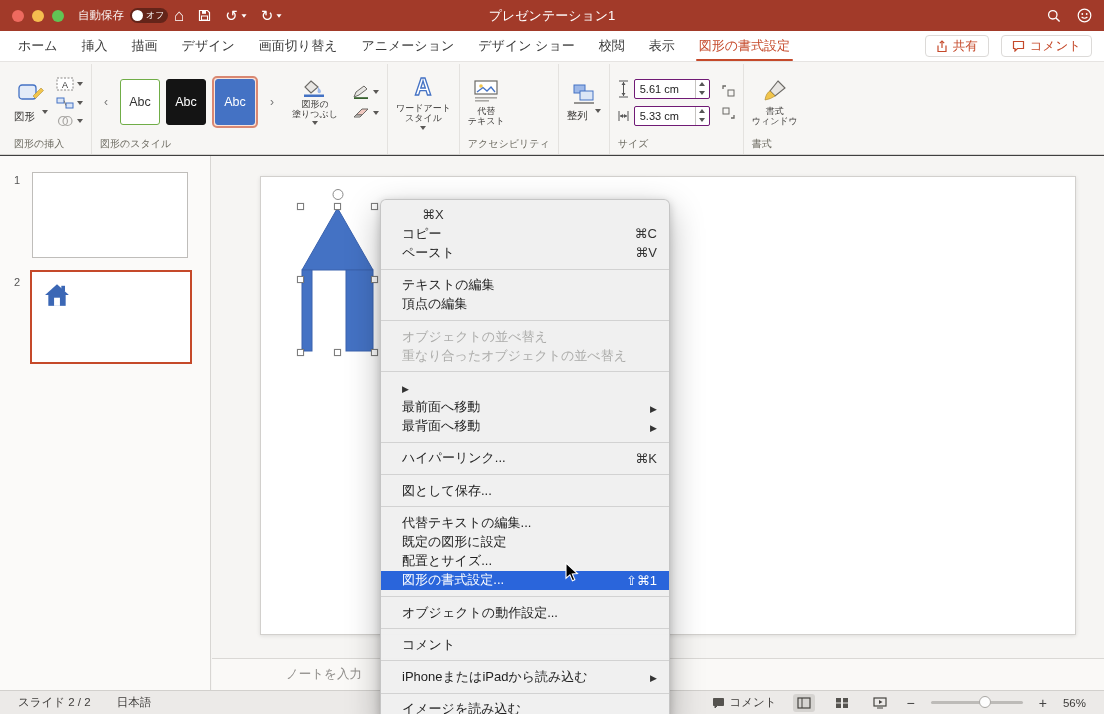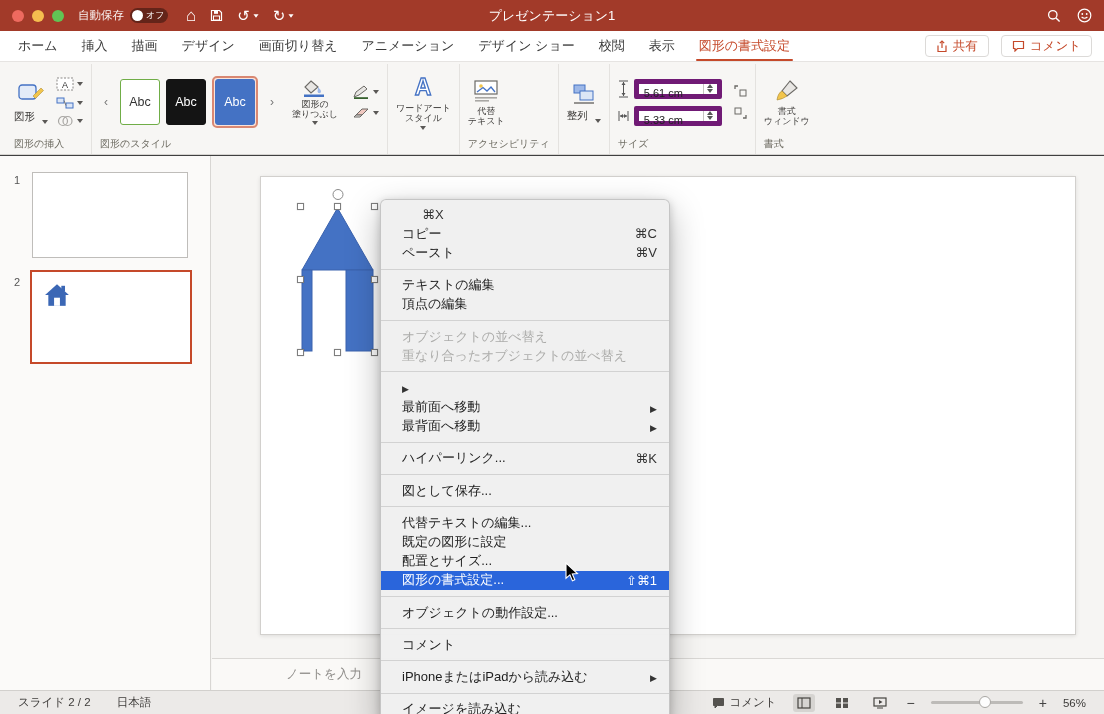--- a/index.html
+++ b/index.html
@@ -5,21 +5,21 @@
 *{margin:0;padding:0;box-sizing:border-box}
 html,body{width:1104px;height:714px;overflow:hidden;font-family:"Liberation Sans","DejaVu Sans",sans-serif}
 #app{position:relative;width:1104px;height:714px;background:#404040;font-size:13px;color:#333}
 
 
 .titlebar{position:absolute;top:0;left:0;right:0;height:31px;background:#A23A29;display:flex;align-items:center;padding:0 12px;color:#fff;z-index:5}
 .lights{display:flex;gap:8px;margin-right:14px}
 .light{width:12px;height:12px;border-radius:50%}
 .l-red{background:#EE6A5F}.l-yellow{background:#F5BD4F}.l-green{background:#61C454}
 .autosave{font-size:11.5px;margin-right:6px;opacity:.95}
-.toggle{width:38px;height:15px;border-radius:8px;background:rgba(0,0,0,.38);display:flex;align-items:center;padding:2px;margin-right:18px}
+.toggle{width:38px;height:15px;border-radius:8px;background:rgba(0,0,0,.38);display:flex;align-items:center;padding:2px;margin-right:6px}
 .knob{width:11px;height:11px;background:#fff;border-radius:50%;margin-right:3px}
 .toggle-label{font-size:9px;color:#fff;line-height:11px}
 .tb-icons{display:flex;align-items:center;gap:14px;font-size:15px;z-index:6}
 .tb-ic{display:flex;align-items:center;gap:3px;color:#fff}
 .tb-title{position:absolute;left:0;right:0;text-align:center;font-size:13px;color:#fff;z-index:4}
 .tb-right{margin-left:auto;display:flex;gap:16px;align-items:center;z-index:6}
 .tri{width:0;height:0;border-left:3.5px solid transparent;border-right:3.5px solid transparent;border-top:4px solid #5A5856}
 .tri.w{border-top-color:#fff;transform:scale(.85)}
 
 
@@ -30,35 +30,35 @@
 .mb-right{margin-left:auto;display:flex;align-items:center;gap:12px}
 .tellme{display:flex;align-items:center;gap:6px;color:#2B2B2B;font-size:12.5px;margin-right:10px}
 .pill-btn{display:flex;align-items:center;gap:5px;border:1px solid #DCDAD8;border-radius:4px;height:22px;padding:0 10px;color:#C5492A;font-size:12.5px;background:#fff}
 
 
 .ribbon{position:absolute;top:62px;left:0;right:0;height:93px;background:#F7F6F4;border-bottom:1px solid #D6D4D1;display:flex;align-items:stretch;padding:2px 4px 0 6px}
 .rgroup{display:flex;flex-direction:column;border-right:1px solid #E4E2DF;padding:2px 8px 0}
 .rg-content{flex:1;display:flex;align-items:center;gap:8px}
 .rg-label{height:16px;font-size:10px;color:#6B695F;text-align:left;line-height:12px;white-space:nowrap}
 .bigbtn{display:flex;flex-direction:column;align-items:center;gap:3px;font-size:10.5px;color:#3C3A38}
-.bigbtn .cap{display:flex;align-items:flex-end;gap:7px}
+.bigbtn .cap{display:flex;align-items:flex-start;gap:7px}
 .cap2{font-size:9px;line-height:10px;text-align:center;color:#3C3A38}
 .minicol{display:flex;flex-direction:column;gap:6px}
 .minirow{display:flex;align-items:center;gap:3px}
 .navarrow{width:12px;height:46px;display:flex;align-items:center;justify-content:center;color:#777;font-size:12px}
 .chips{display:flex;gap:6px;align-items:center}
 .chip{width:40px;height:46px;border-radius:3px;display:flex;align-items:center;justify-content:center;font-size:12.5px;background:#fff;border:1.5px solid #70AD47}
 .chip.c2{background:#141414;border-color:#141414;color:#fff}
 .chipwrap{border:2px solid #D98872;border-radius:5px;padding:1px;background:#F8E3DB}
 .chip.c3{background:#4472C4;border-color:#4472C4;color:#fff}
 .fillcol{display:flex;flex-direction:column;align-items:center;gap:2px;width:58px}
 .pencol{display:flex;flex-direction:column;gap:8px}
 .spinrows{display:flex;flex-direction:column;gap:7px}
 .spinrow{display:flex;align-items:center;gap:5px}
-.spinfield{display:flex;width:88px;height:20px;background:#fff;border:5px solid #701a75;border-radius:2px}
+.spinfield{display:flex;width:76px;height:20px;background:#fff;border:1px solid #701a75;border-radius:2px}
 .spinval{flex:1;font-size:11px;line-height:18px;padding-left:5px;color:#222}
 .stepper{width:14px;border-left:1px solid #C6C4C1;display:flex;flex-direction:column}
 .stepper div{flex:1;display:flex;align-items:center;justify-content:center}
 .tu{width:0;height:0;border-left:3px solid transparent;border-right:3px solid transparent;border-bottom:4px solid #555}
 .td{width:0;height:0;border-left:3px solid transparent;border-right:3px solid transparent;border-top:4px solid #555}
 .sizemarks{display:flex;flex-direction:column;gap:10px;margin-left:4px}
 
 
 .main{position:absolute;top:156px;left:0;right:0;bottom:24px;background:#F6F5F3}
 .slidepanel{position:absolute;left:0;top:0;bottom:0;width:211px;background:#FBFAF9;border-right:1px solid #D8D6D3}

